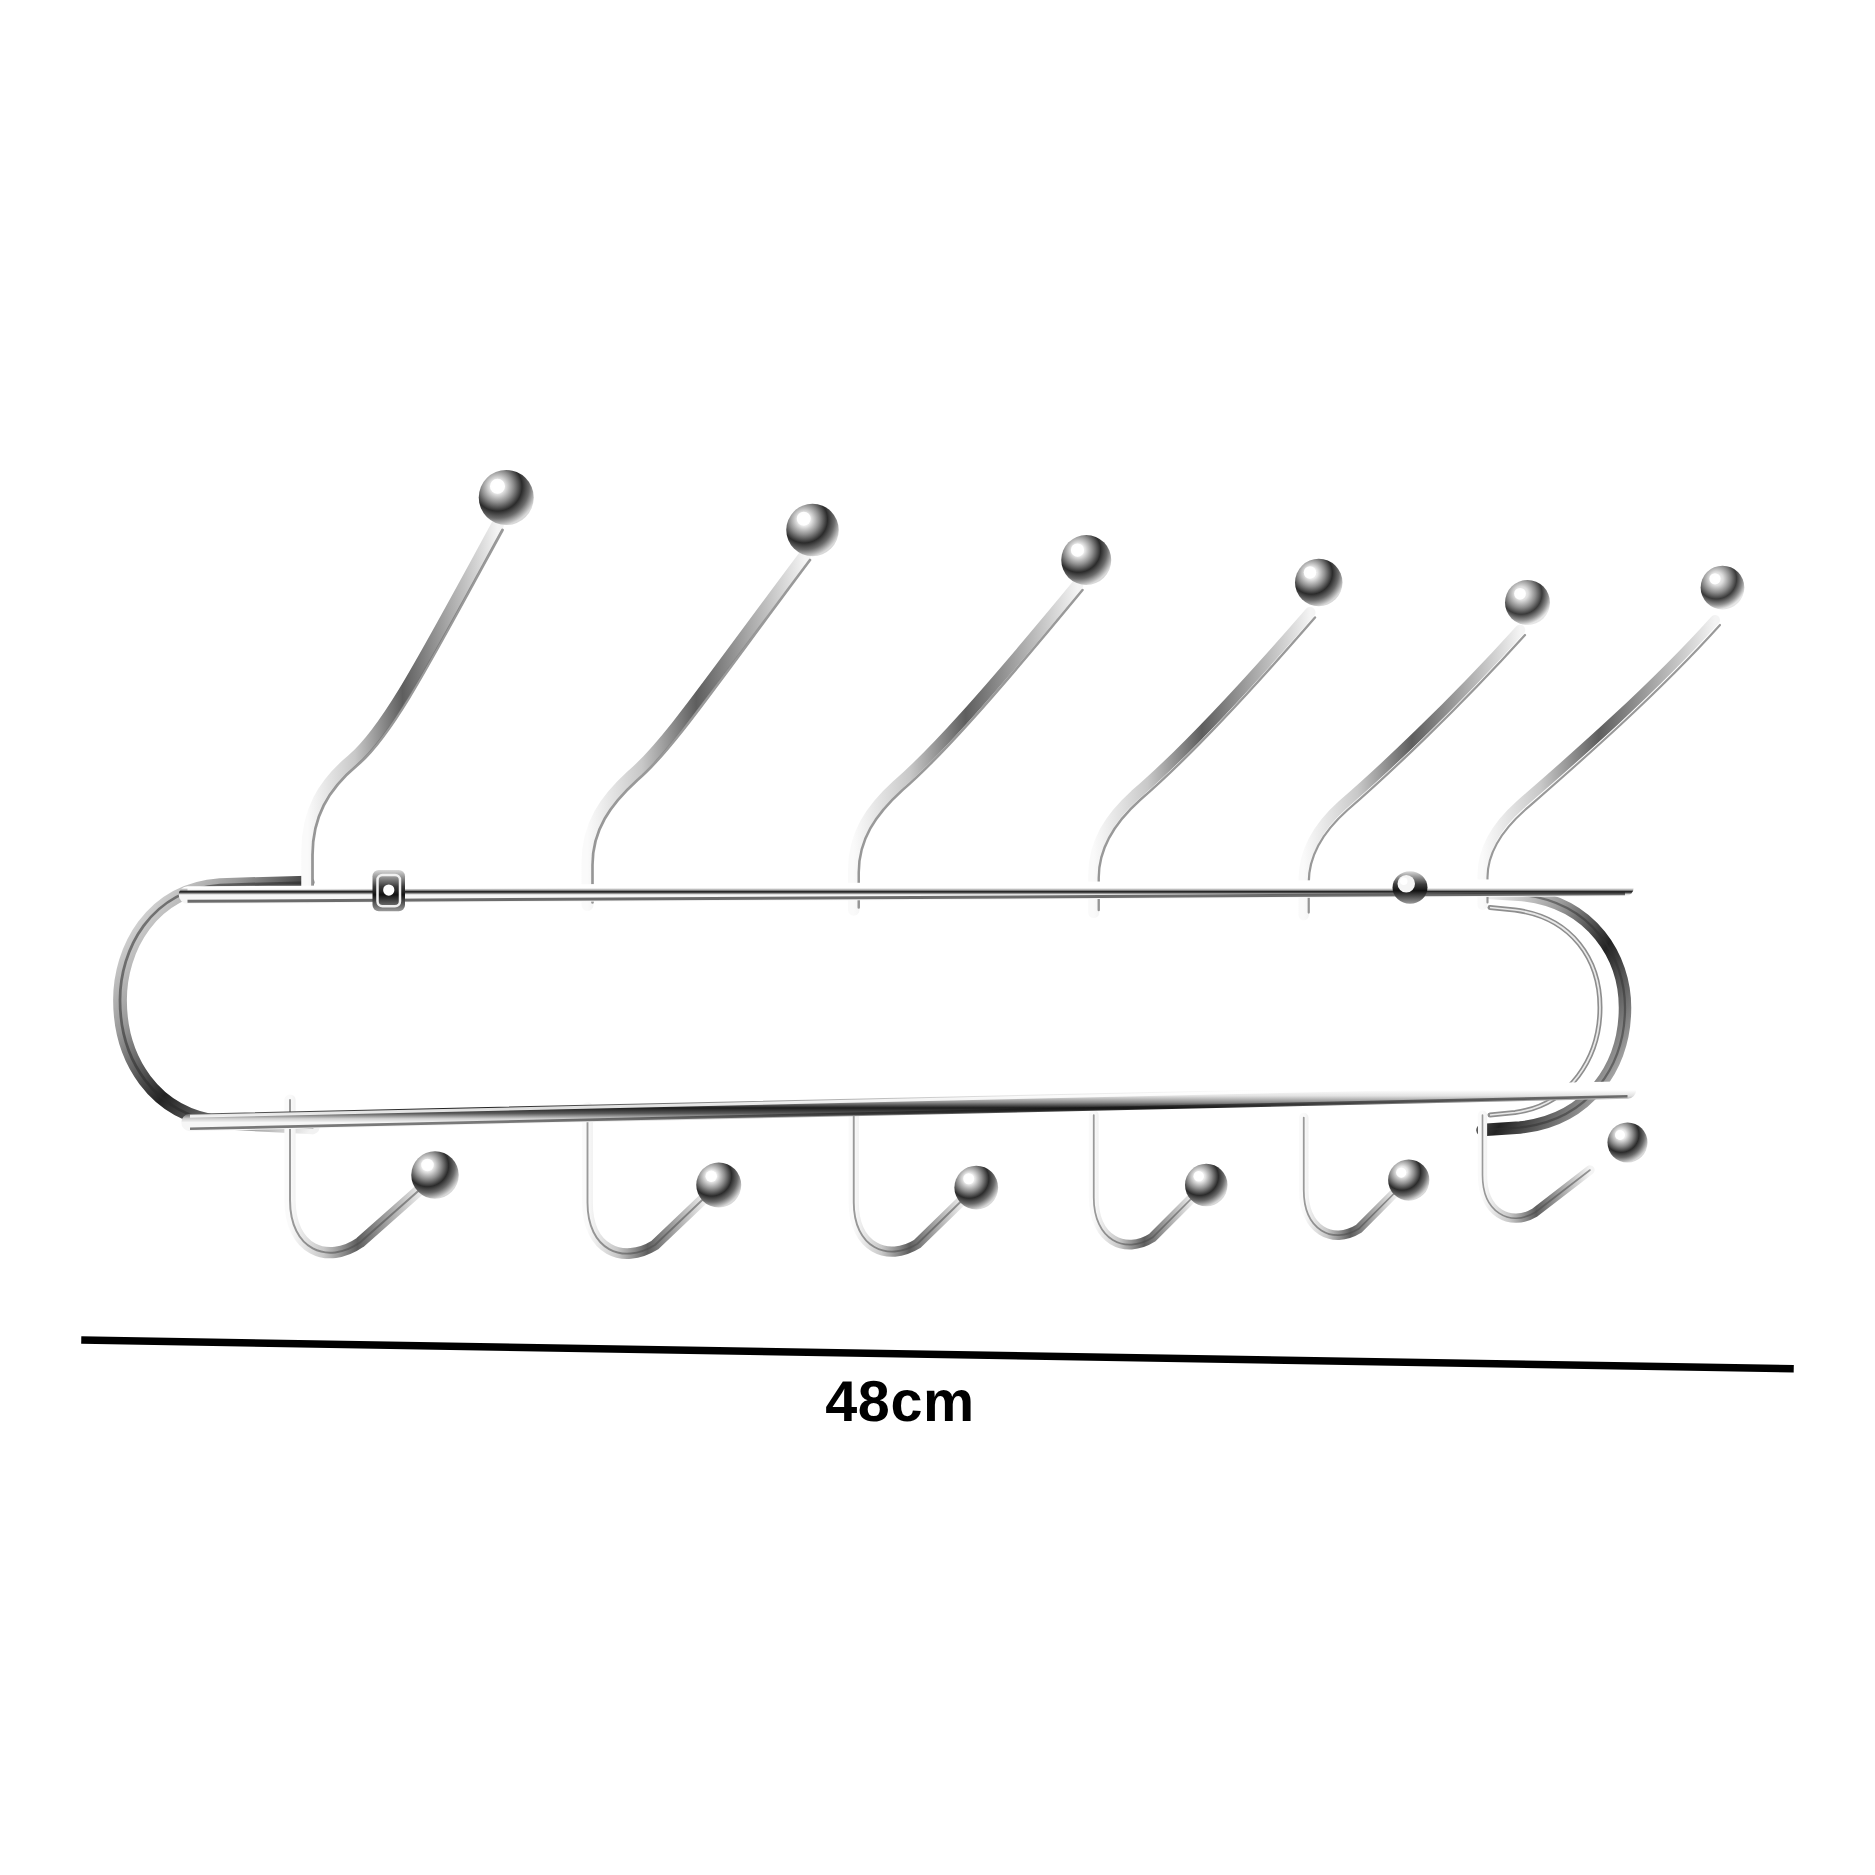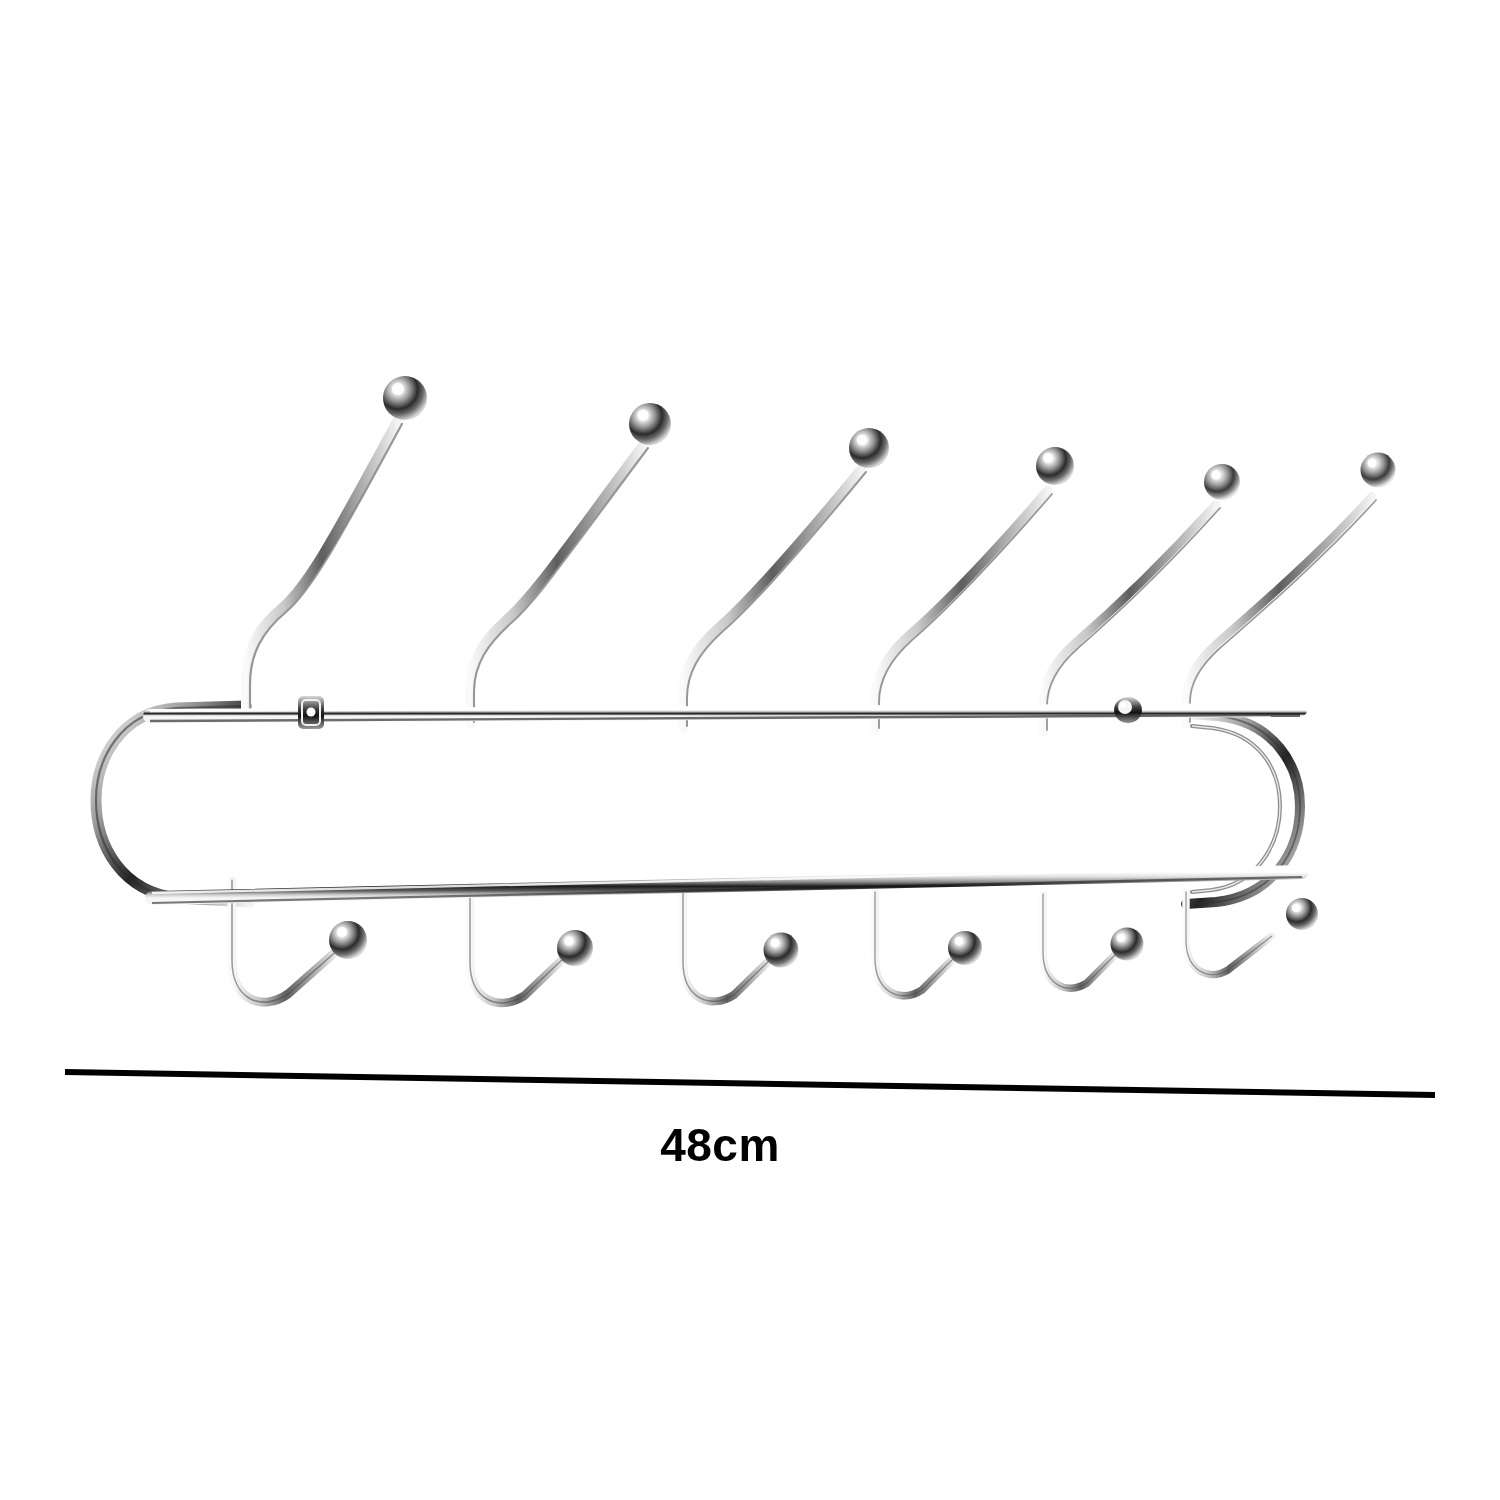--- a/index.html
+++ b/index.html
@@ -21,21 +21,21 @@
   #product-figure {
     position: absolute;
     left: 0;
     top: 0;
     width: 1500px;
     height: 1500px;
   }
   #dimension-label {
     position: absolute;
     left: 0;
-    top: 1118px;
+    top: 1094px;
     width: 1500px;
     text-align: center;
     font-family: "Liberation Sans", sans-serif;
     font-size: 46px;
     font-weight: bold;
     color: #000000;
     letter-spacing: 0.5px;
     padding-right: 60px;
     box-sizing: border-box;
     user-select: none;

